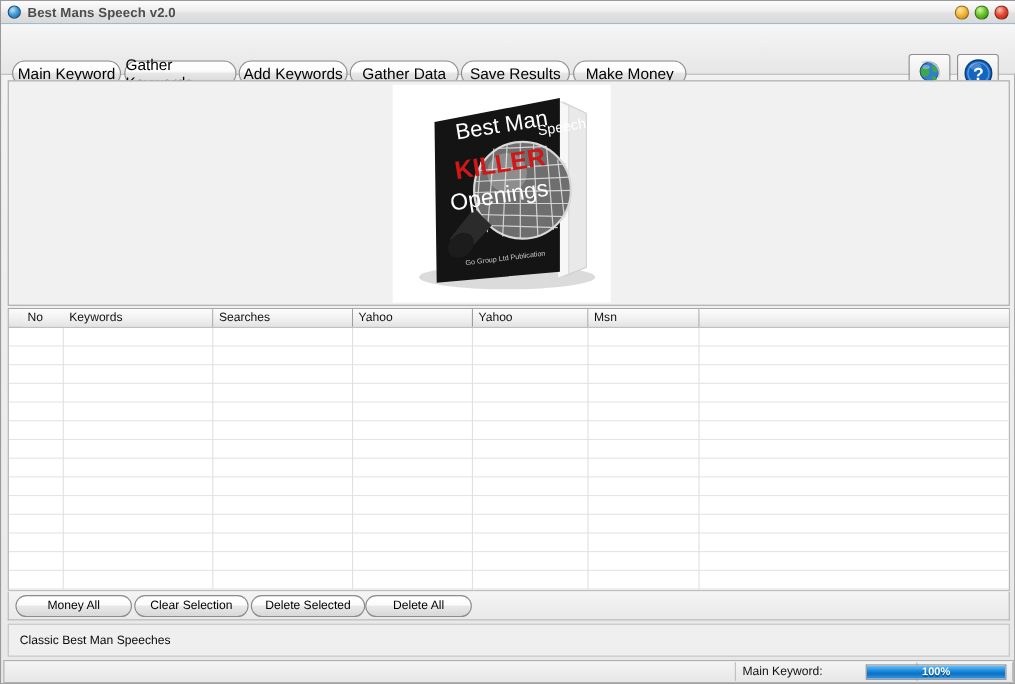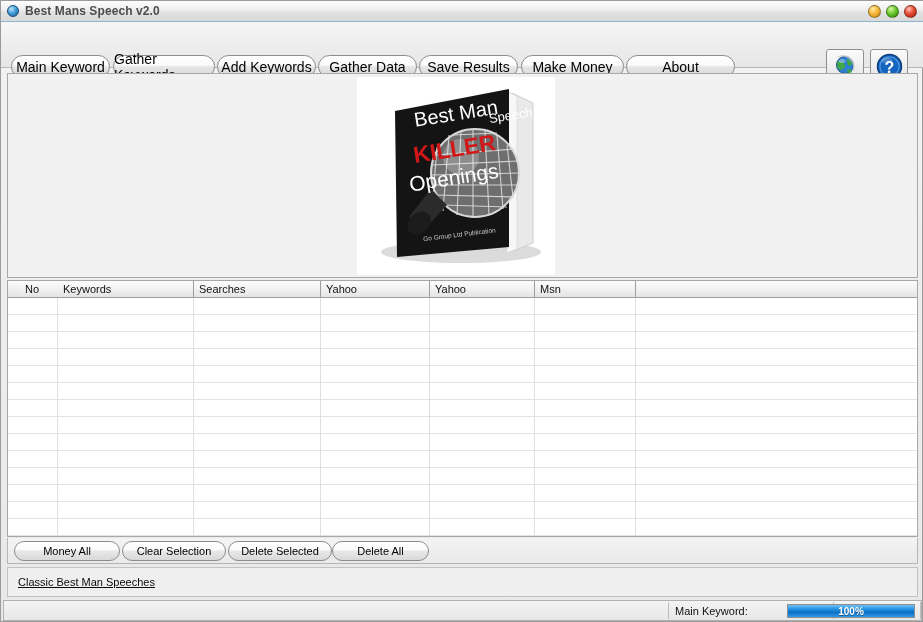--- a/index.html
+++ b/index.html
@@ -123,21 +123,21 @@
     box-sizing:border-box;cursor:default;
   }
 
   
   .linkbar{
     position:absolute;left:6px;top:566px;width:911px;height:30px;
     background:#efefef;border:1px solid #c2c2c2;box-sizing:border-box;
   }
   .link{
     position:absolute;left:10px;top:8px;font-size:11px;color:#0a0a0a;
-    text-decoration:underline;cursor:pointer;
+    cursor:pointer;
   }
 
   
   .statusbar{
     position:absolute;left:2px;top:599px;width:919px;height:21px;
     background:linear-gradient(#f4f4f4,#e7e7e7);
     border:1px solid #b0b0b0;box-sizing:border-box;
     display:flex;align-items:center;
   }
   .sep{width:1px;height:17px;background:#bdbdbd;flex:none;}
@@ -172,21 +172,20 @@
     </div>
   </div>
 
   <div class="toolbar">
     <div class="pillbtn" style="left:10px;width:99px">Main Keyword</div>
     <div class="pillbtn" style="left:112px;width:102px">Gather Keywords</div>
     <div class="pillbtn" style="left:216px;width:99px">Add Keywords</div>
     <div class="pillbtn" style="left:317px;width:99px">Gather Data</div>
     <div class="pillbtn" style="left:418px;width:99px">Save Results</div>
     <div class="pillbtn" style="left:520px;width:103px">Make Money</div>
-    <div class="pillbtn" style="left:625px;width:109px">About</div>
 
     <div class="iconbtn" style="left:825px">
       <svg width="26" height="26" viewBox="0 0 26 26">
         <ellipse cx="13" cy="23" rx="6" ry="1.6" fill="#b9b9b9"></ellipse>
         <rect x="12" y="17" width="2" height="6" fill="#a9a9a9"></rect>
         <circle cx="13" cy="11" r="8.5" fill="#2f7fd0"></circle>
         <circle cx="13" cy="11" r="8.5" fill="none" stroke="#1a4e85" stroke-width="1"></circle>
         <path d="M5 8 Q9 6 12 9 Q15 12 11 15 Q7 17 5.2 13 Z" fill="#3fa64a"></path>
         <path d="M15 5 Q19 6 20.5 10 Q18 13 16 11 Q14.5 8 15 5 Z" fill="#3fa64a"></path>
         <path d="M15 15 Q19 15 20 18 Q17 20 15.5 18 Z" fill="#3fa64a"></path>

